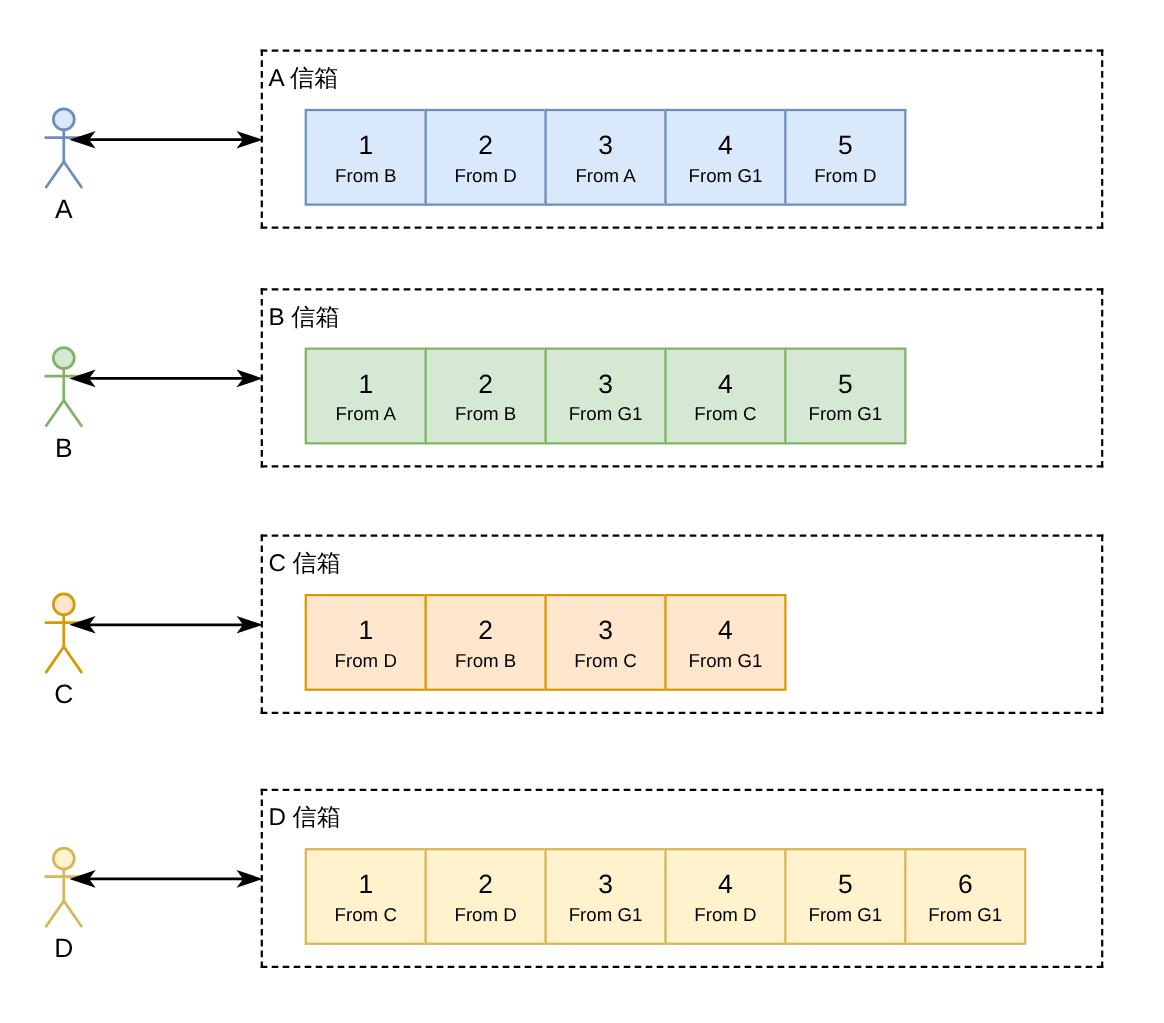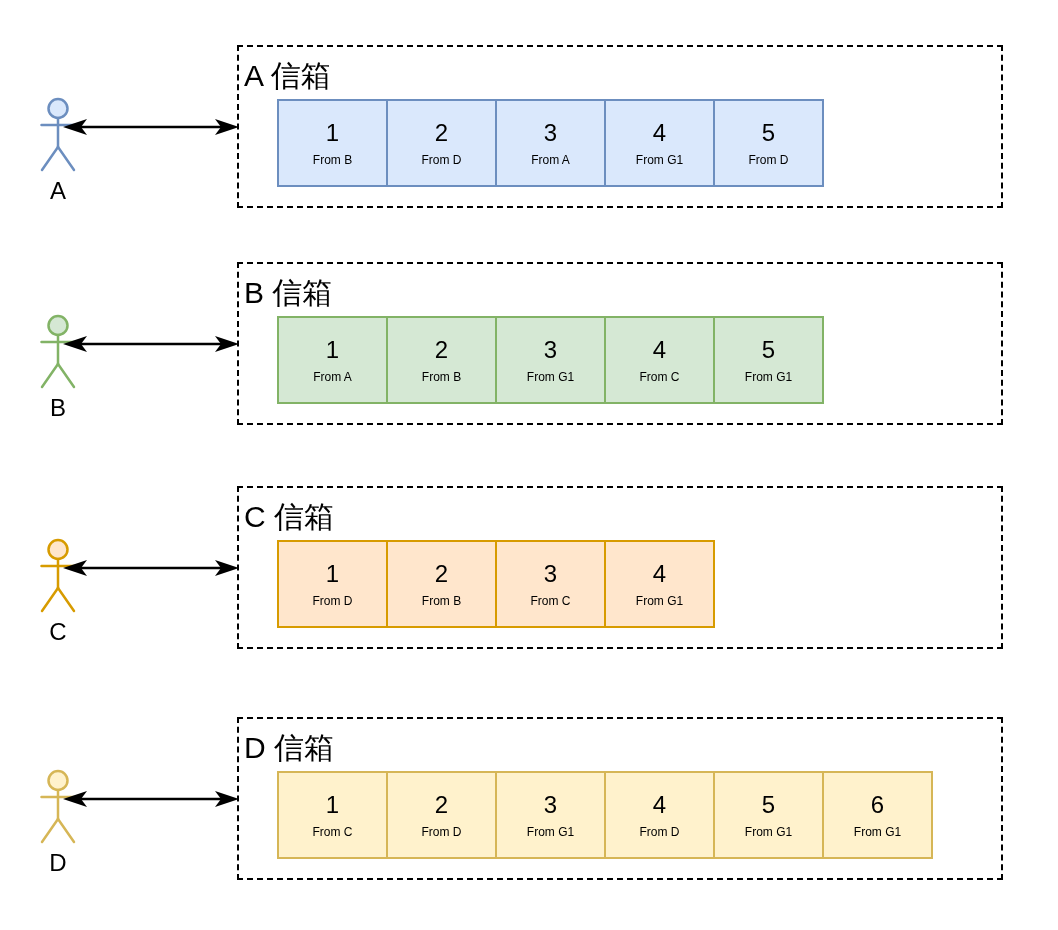--- a/index.html
+++ b/index.html
@@ -73,21 +73,21 @@
     top: 0;
     width: 766px;
     height: 163px;
     border: 2px dashed #000000;
     box-sizing: border-box;
   }
   .mailbox-title {
     position: absolute;
     left: 5px;
     top: 9px;
-    font-size: 30px;
+    font-size: 22px;
     color: #000000;
     white-space: nowrap;
   }
   .slots {
     position: absolute;
     left: 38px;
     top: 52px;
     display: flex;
   }
   .slot {
@@ -102,21 +102,21 @@
     justify-content: center;
     gap: 7px;
   }
   .slot + .slot { margin-left: -2px; }
   .slot-number {
     font-size: 24px;
     line-height: 26px;
     color: #000000;
   }
   .slot-from {
-    font-size: 12px;
+    font-size: 17px;
     line-height: 14px;
     color: #000000;
   }
 </style>
 </head>
 <body>
 
 <div class="canvas">
   <div id="sections">
   <div class="section row-0" style="--fill: #dae8fc; --stroke: #6c8ebf;">

